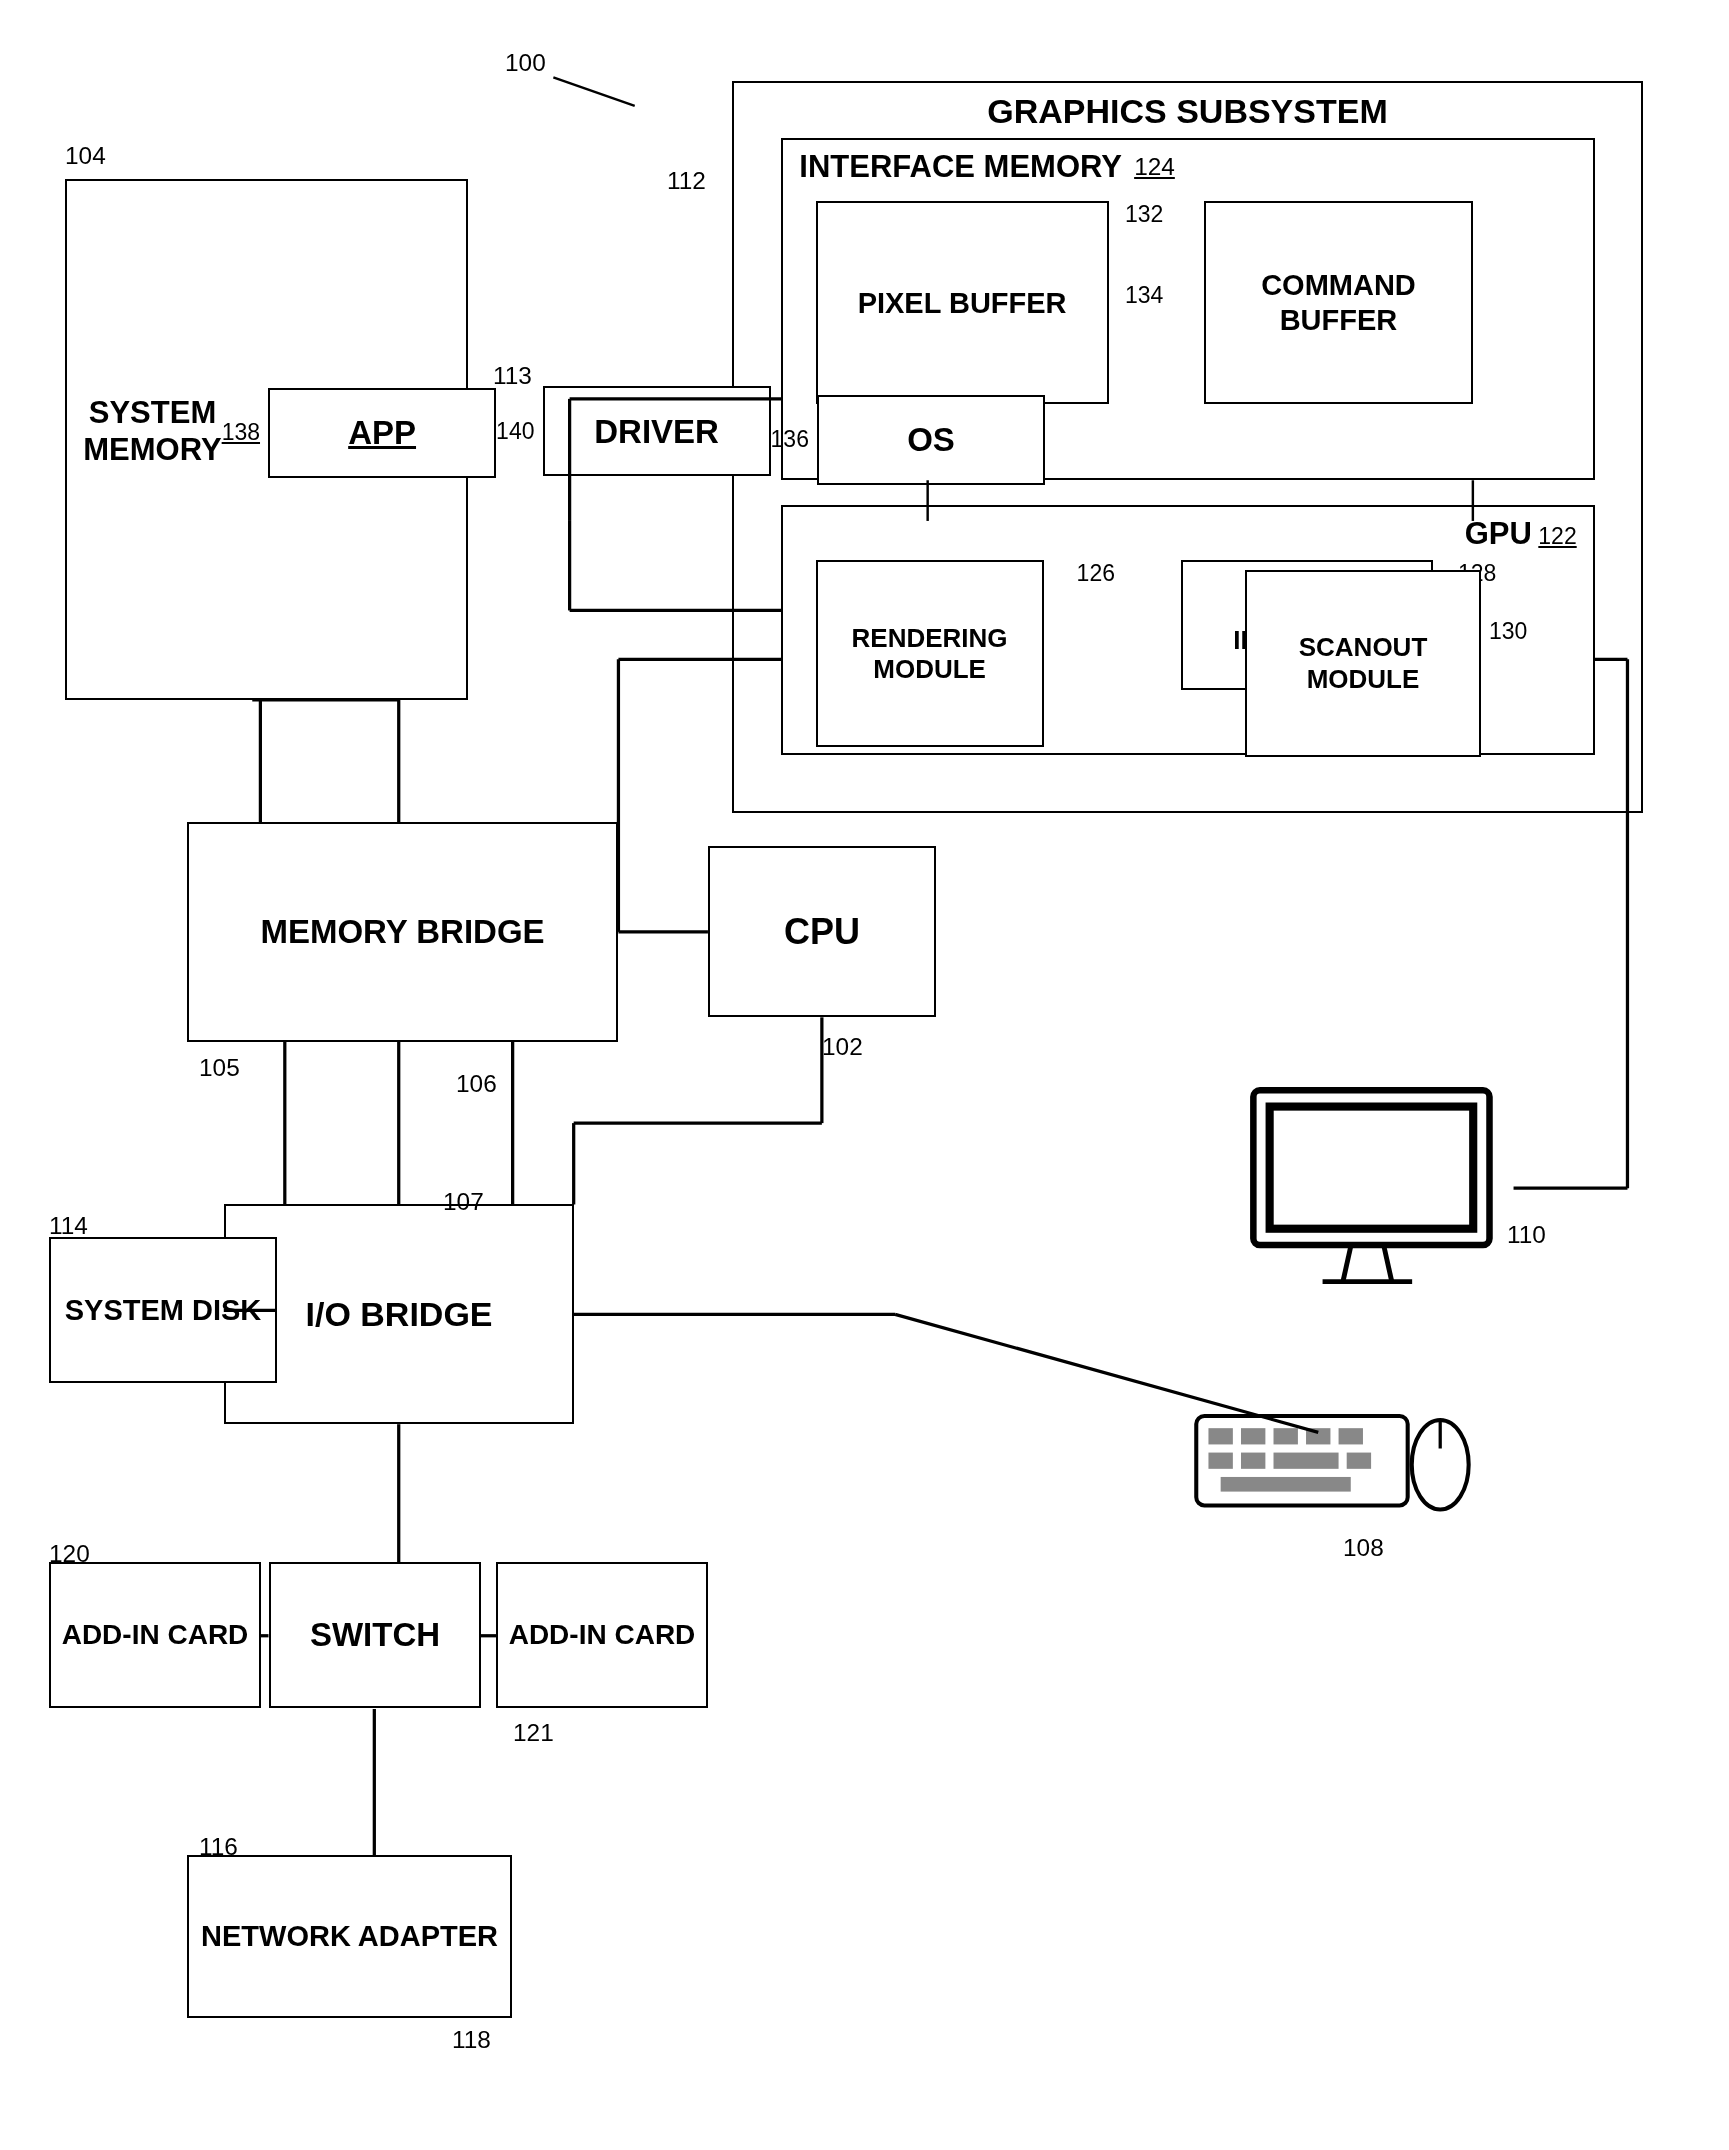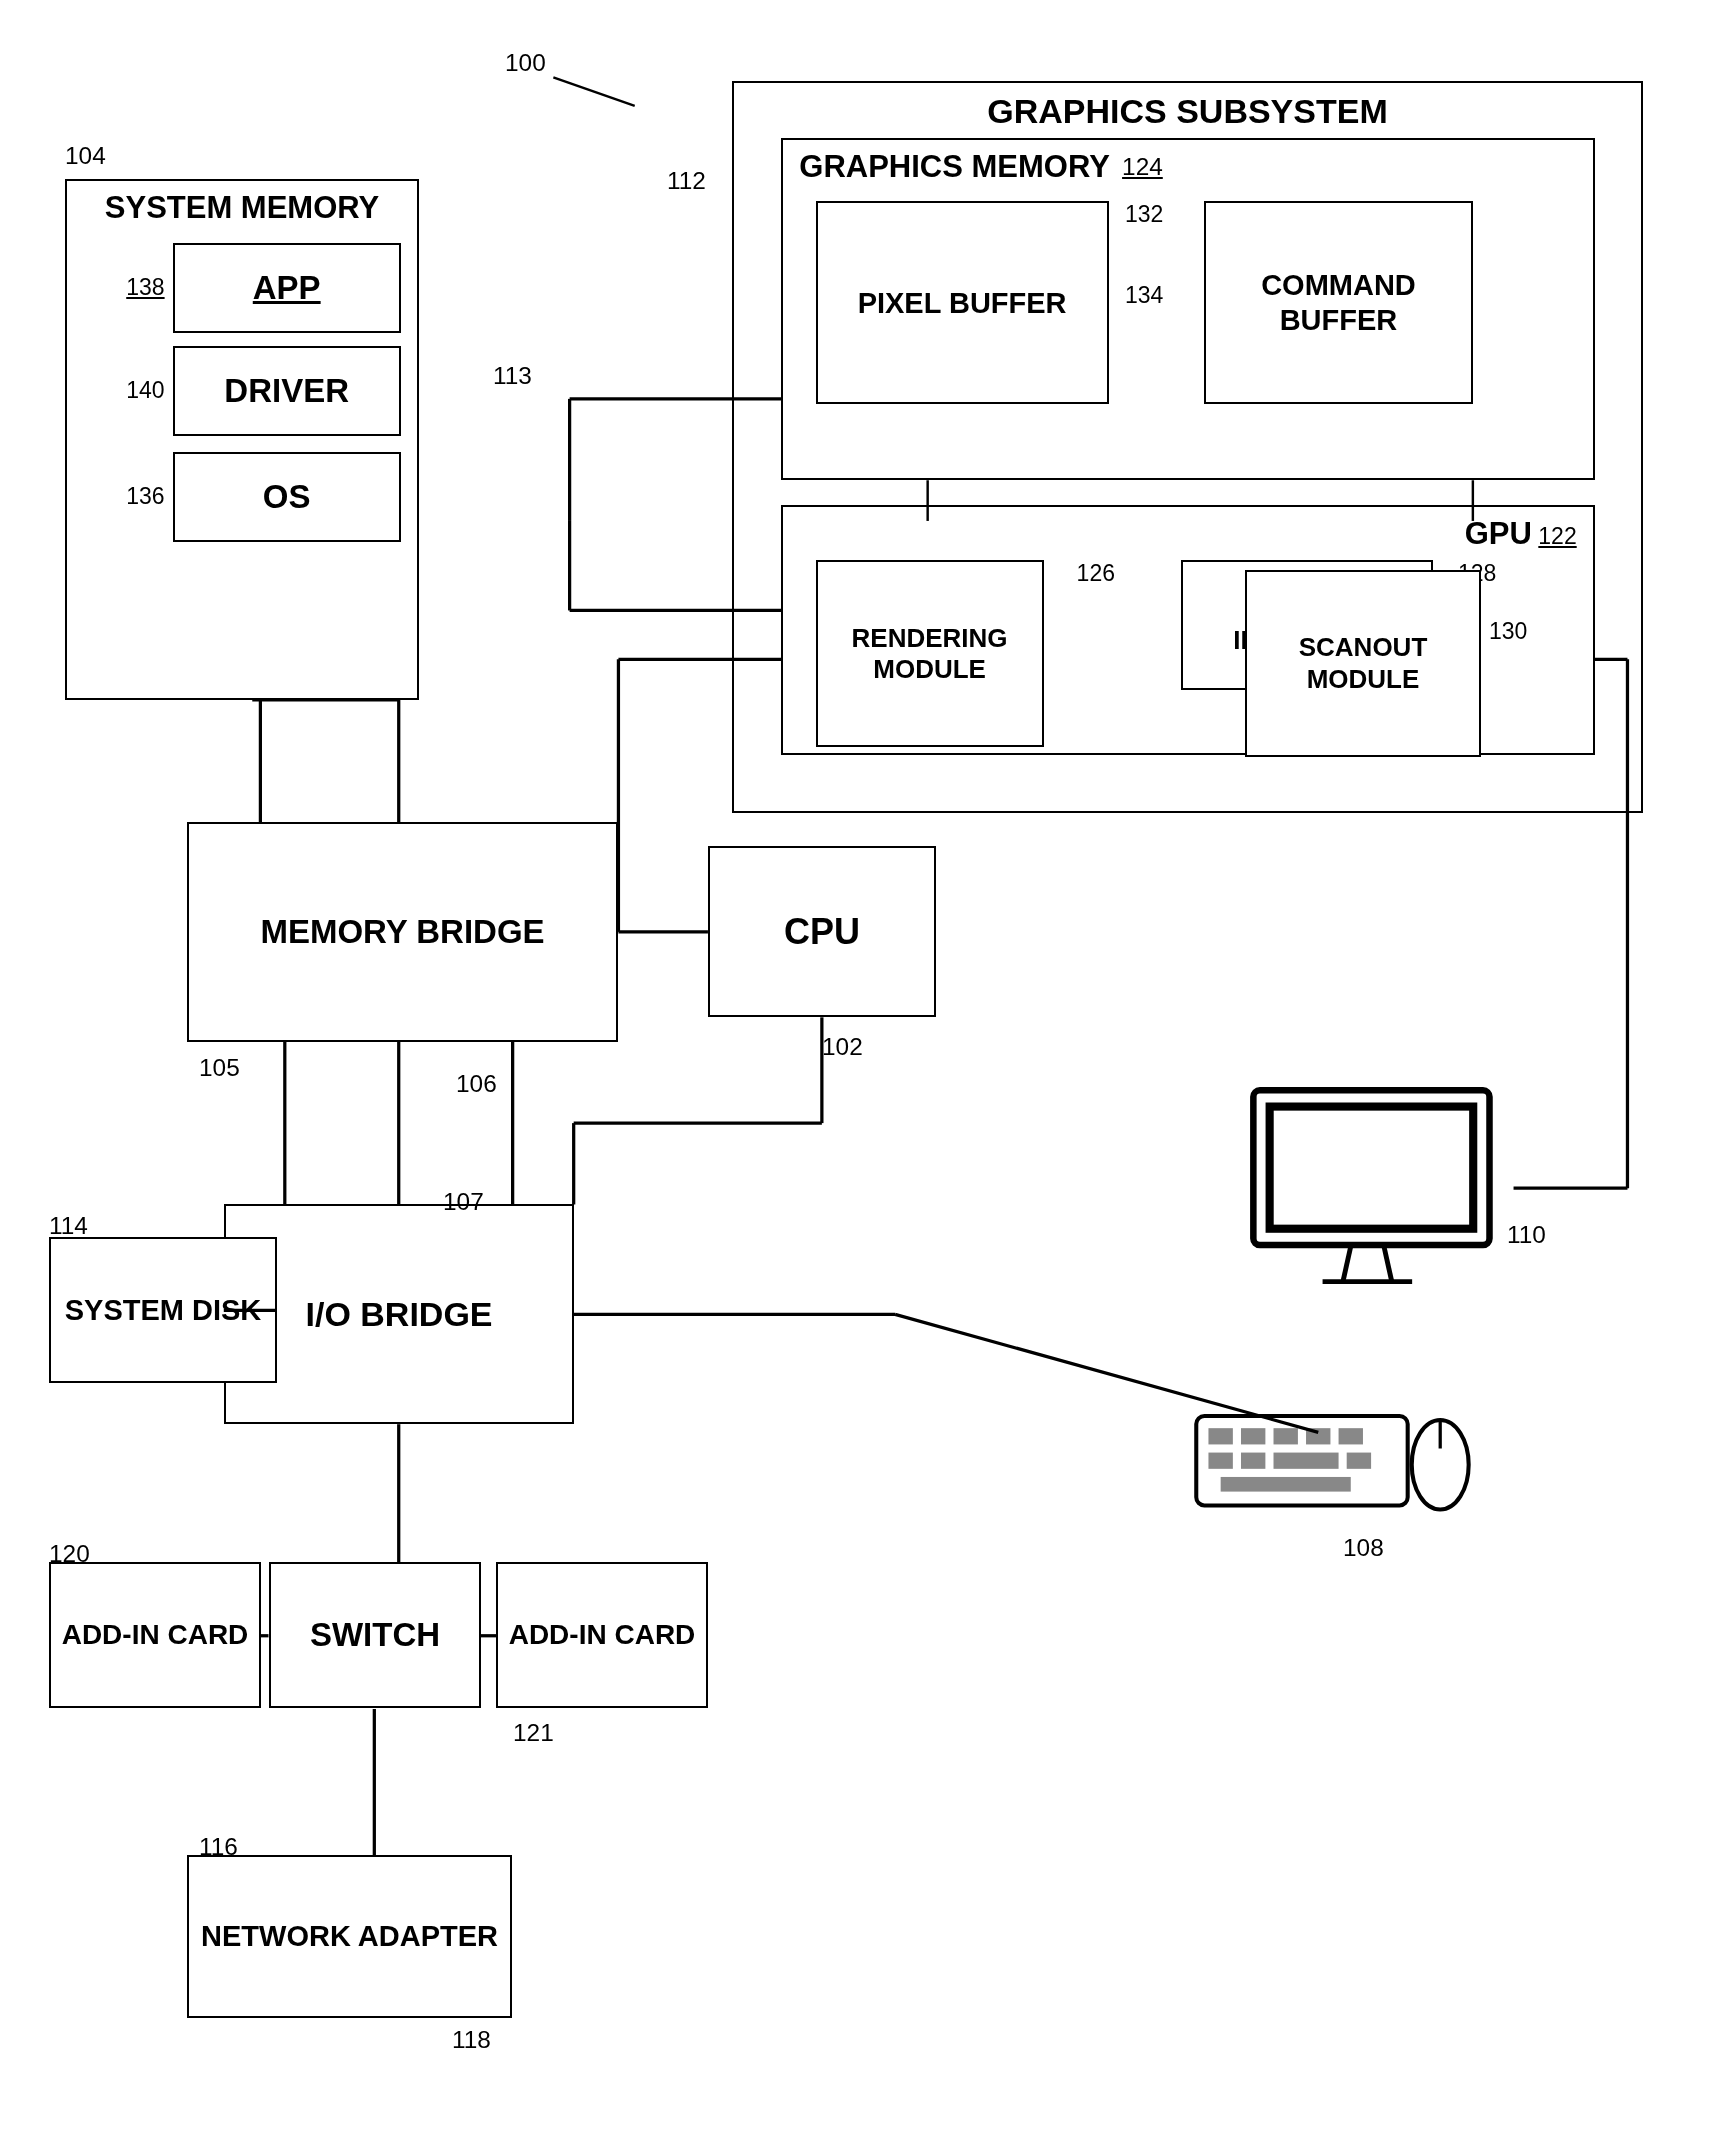--- a/index.html
+++ b/index.html
@@ -49,21 +49,21 @@
 <div class="diagram">
 
   <span class="ref" style="left:505px; top:49px;">100</span>
 
   <div class="box" style="left:732px; top:81px; width:911px; height:732px; font-size:33px; align-items:flex-start; justify-content:center; padding-top:8.1px;">
     <span style="font-size:34px;">GRAPHICS SUBSYSTEM</span>
   </div>
 
   <div class="box" style="left:781px; top:138px; width:814px; height:342px; font-size:31px; align-items:flex-start; justify-content:flex-start; padding:8.1px 16.3px; flex-direction:column;">
     <div style="display:flex; align-items:center; gap:12.2px; margin-bottom:8.1px;">
-      <span style="font-size:31px; font-weight:bold;">GRAPHICS MEMORY</span>
+      <span style="font-size:31px; font-weight:bold;">INTERFACE MEMORY</span>
       <span class="ref" style="position:relative; font-size:24.4px; text-decoration:underline;">124</span>
     </div>
     <div style="display:flex; gap:24.4px; padding-left:16.3px; padding-top:8.1px; width:100%;">
 
       <div class="box" style="position:relative; width:293px; height:203px; font-size:29px; flex-shrink:0;">
         <span>PIXEL BUFFER</span>
       </div>
       <div style="display:flex; flex-direction:column; gap:4.1px; justify-content:flex-start; padding-top:0;">
         <span class="ref" style="position:relative; font-size:23px; margin-left:-8.1px;">132</span>
         <span class="ref" style="position:relative; font-size:23px; margin-top:49px; margin-left:-8.1px;">134</span>
@@ -96,21 +96,21 @@
 
   <div class="box" style="left:1245px; top:570px; width:236px; height:187px; font-size:26px;">
     <span>SCANOUT MODULE</span>
   </div>
   <span class="ref" style="left:1489px; top:618px; font-size:23px;">130</span>
 
   <span class="ref" style="left:667px; top:167px;">112</span>
 
   <span class="ref" style="left:493px; top:362px;">113</span>
 
-  <div class="box" style="left:65px; top:179px; width:354px; height:521px; align-items:flex-end; justify-content:flex-start; padding:8.1px 16.3px; flex-direction:column;">
+  <div class="box" style="left:65px; top:179px; width:403px; height:521px; align-items:center; justify-content:flex-start; padding:8.1px 16.3px; flex-direction:row;">
     <span style="font-size:31px; margin-bottom:16.3px; text-align:center; width:100%;">SYSTEM MEMORY</span>
 
     <div style="display:flex; align-items:center; margin-bottom:13px;text-decoration:underline;">
       <span class="ref" style="position:relative; font-size:23px; margin-right:8.1px;">138</span>
       <div class="box" style="position:relative; width:228px; height:90px; font-size:33px;">
         <span>APP</span>
       </div>
     </div>
 
     <div style="display:flex; align-items:center; margin-bottom:16.3px;">

